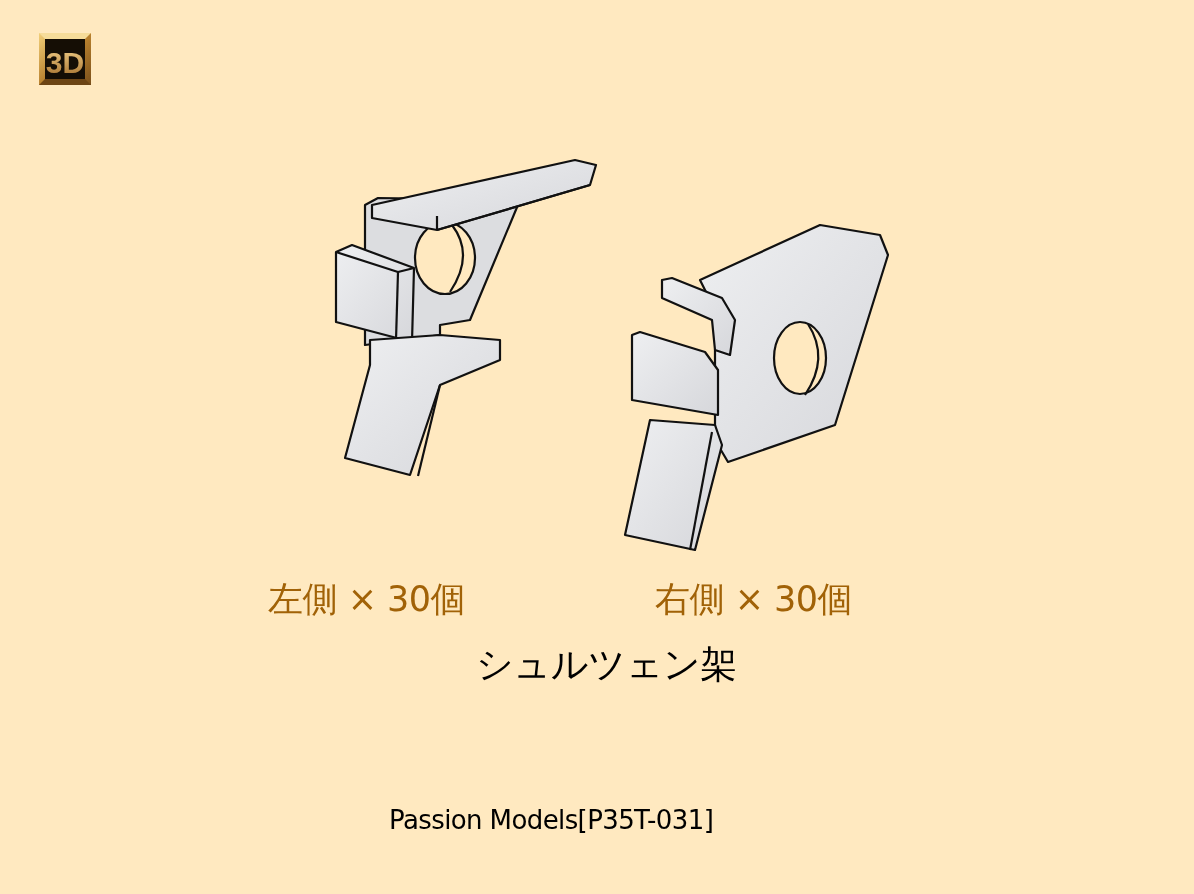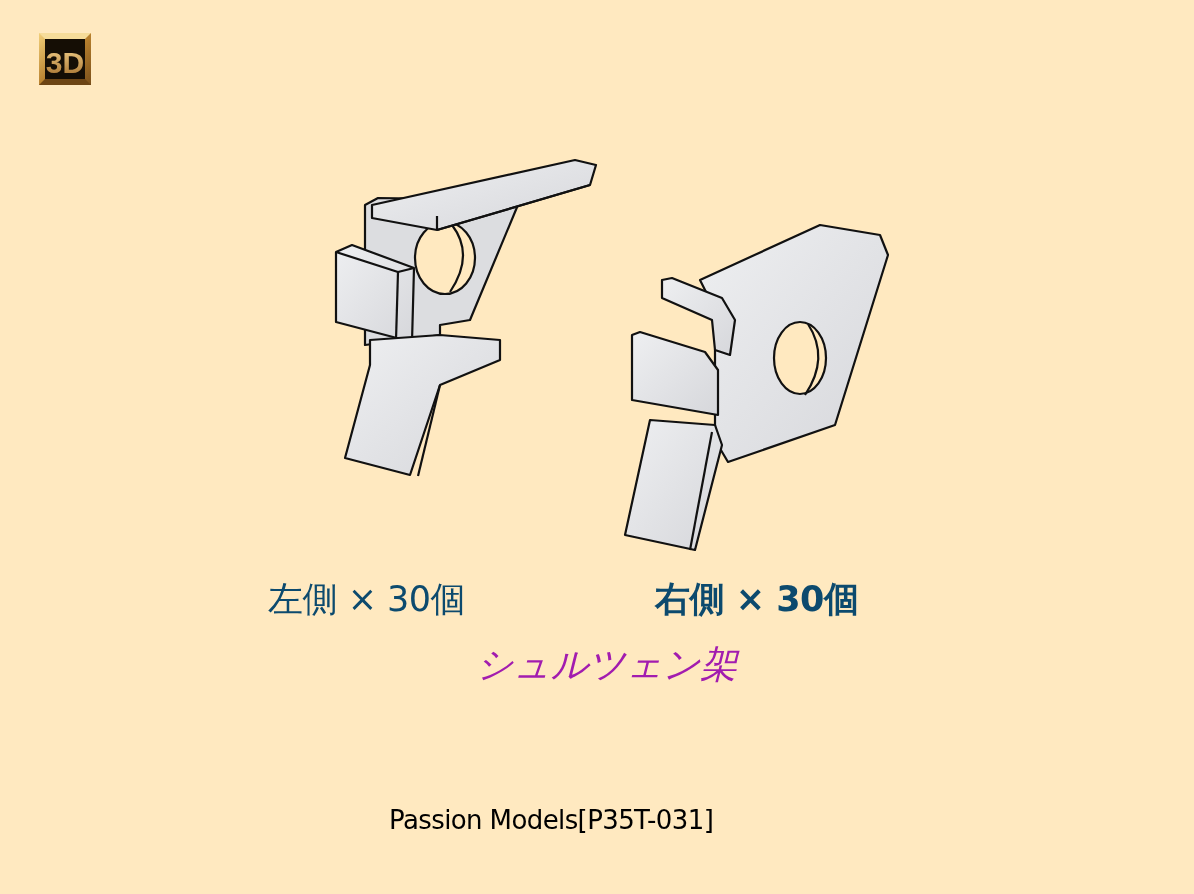--- a/index.html
+++ b/index.html
@@ -8,28 +8,28 @@
       background: #ffe9c0;
       position: relative;
       font-family: "DejaVu Sans", "Liberation Sans", sans-serif;
     }
     .badge-3d {
       position: absolute; left: 39px; top: 33px; width: 44px; height: 52px; text-align: center;
     }
     .badge-3d svg { width: 52px; height: 52px; display: block; }
     .part-svg { position: absolute; left: 0; top: 0; width: 1194px; height: 894px; }
     .label {
-      position: absolute; color: #0c4a6e; font-size: 35px; white-space: nowrap;
+      position: absolute; color: #a16207; font-size: 35px; white-space: nowrap;
       letter-spacing: -0.5px;
     }
     .label-left { left: 268px; top: 576px; }
-    .label-right { left: 655px; top: 576px; font-weight: bold; }
+    .label-right { left: 655px; top: 576px; }
     .title-jp {
       position: absolute; left: 476px; top: 640px; font-size: 37px;
-      color: #a21caf; white-space: nowrap; letter-spacing: -0.5px; font-style: italic;
+      color: #000000; white-space: nowrap; letter-spacing: -0.5px;
     }
     .footer {
       position: absolute; left: 389px; top: 803px; color: #000000;
       font-size: 26px; line-height: 34px; white-space: nowrap; letter-spacing: -0.6px;
     }
   </style>
 </head>
 <body>
 
 <div class="badge-3d">

